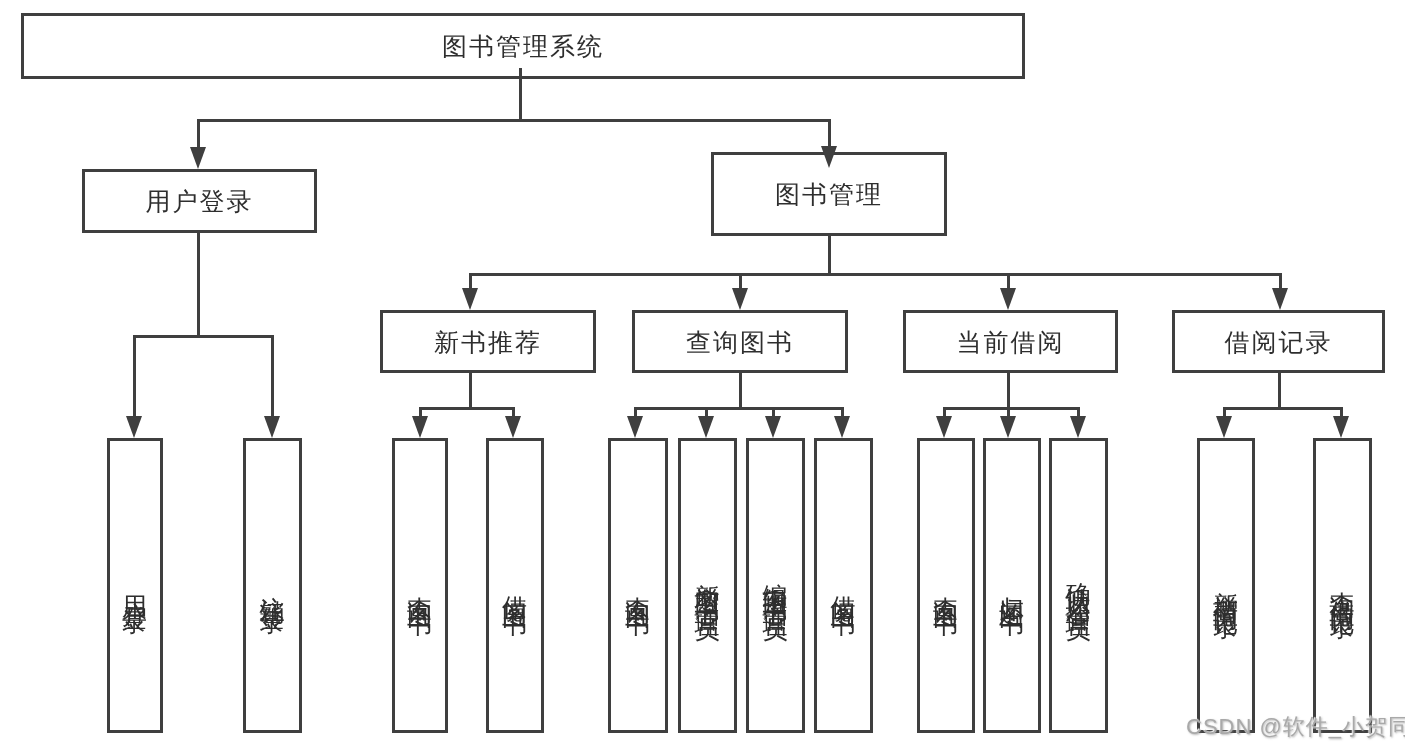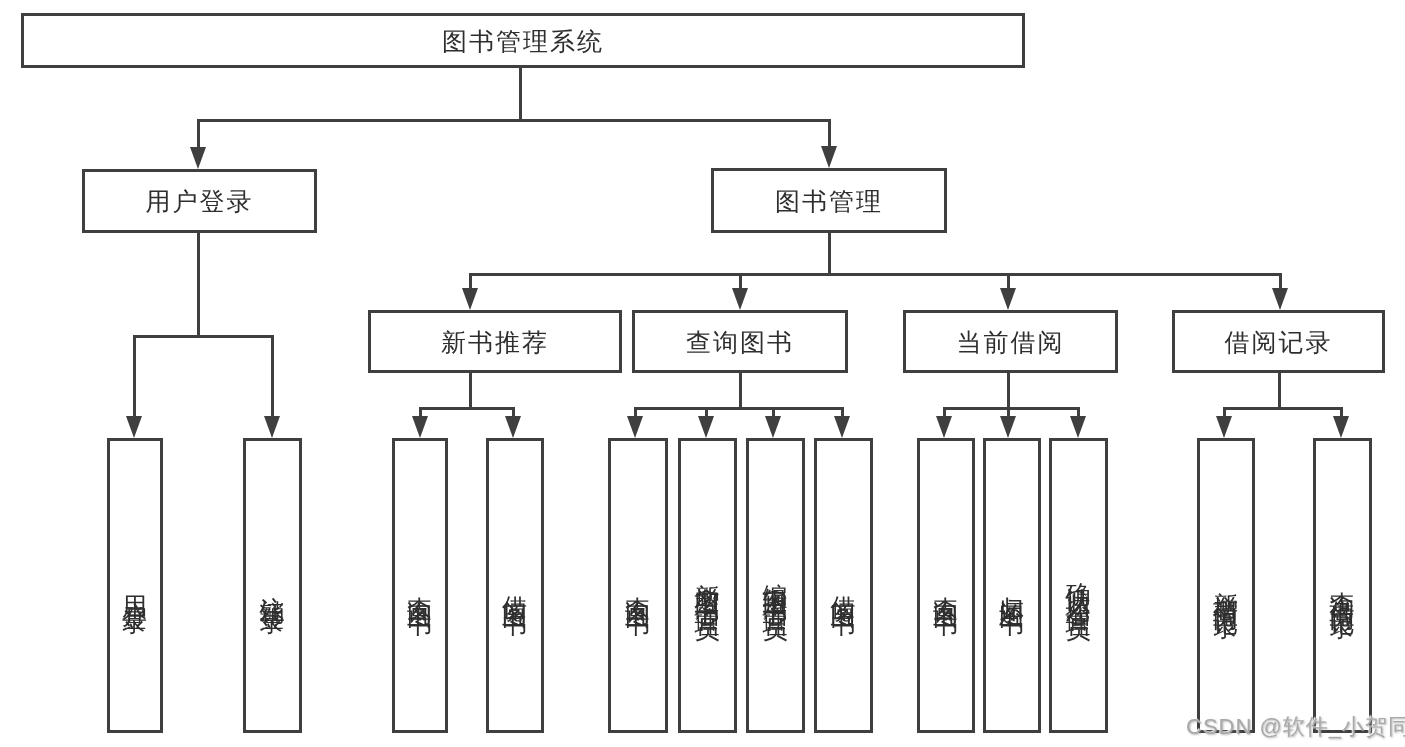--- a/index.html
+++ b/index.html
@@ -31,27 +31,27 @@
     font-size:22px;letter-spacing:1px;color:#a9a9a9;
     text-shadow:1px 1px 2px rgba(120,120,120,.55), -1px -1px 1px #ffffff;
     white-space:nowrap;
   }
 </style>
 </head>
 <body>
 
 <div class="canvas">
 
-  <div class="box" style="left:21px;top:13px;width:1004px;height:55px">图书管理系统</div>
+  <div class="box" style="left:21px;top:13px;width:1004px;height:66px">图书管理系统</div>
 
   <div class="box" style="left:82px;top:169px;width:235px;height:64px">用户登录</div>
 
-  <div class="box" style="left:711px;top:168px;width:236px;height:65px">图书管理</div>
+  <div class="box" style="left:711px;top:152px;width:236px;height:84px">图书管理</div>
 
-  <div class="box" style="left:368px;top:310px;width:254px;height:63px">新书推荐</div>
+  <div class="box" style="left:380px;top:310px;width:216px;height:63px">新书推荐</div>
 
   <div class="box" style="left:632px;top:310px;width:216px;height:63px">查询图书</div>
 
   <div class="box" style="left:903px;top:310px;width:215px;height:63px">当前借阅</div>
 
   <div class="box" style="left:1172px;top:310px;width:213px;height:63px">借阅记录</div>
 
   <div class="box leaf" style="left:107px;top:438px;width:56px;height:295px">用户登录</div>
 
   <div class="box leaf" style="left:243px;top:438px;width:59px;height:295px">注销登录</div>

